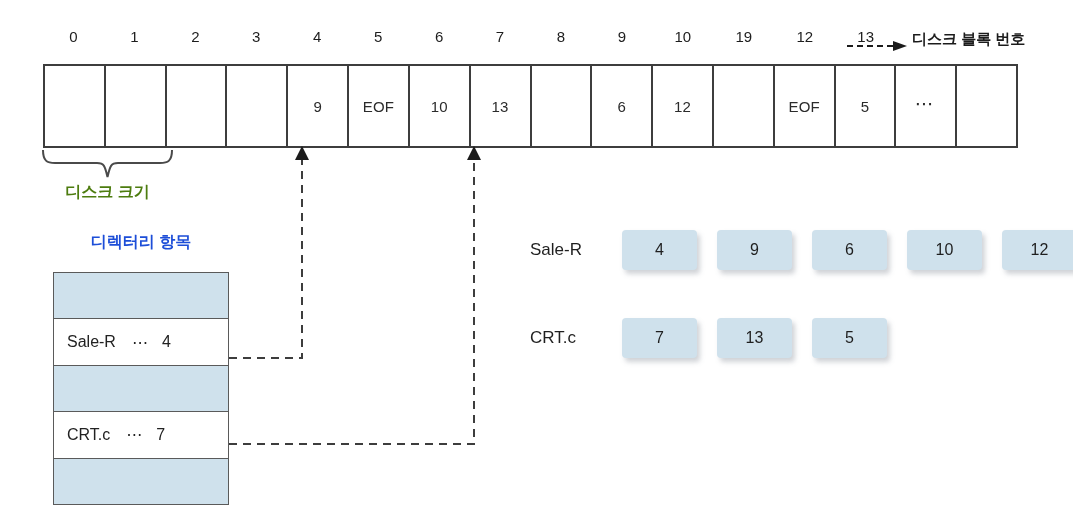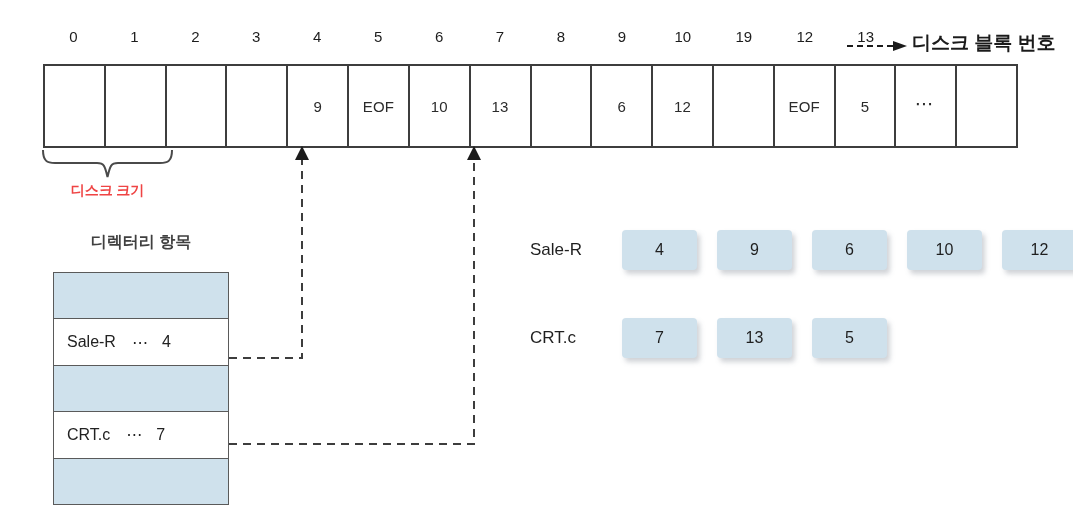--- a/index.html
+++ b/index.html
@@ -17,31 +17,31 @@
   .fat-cell:last-child{border-right:none;}
   .fat-cell.dots{font-size:19px;letter-spacing:3px;padding-bottom:6px;}
 
   
   #fat-index{position:absolute;left:43px;top:28px;width:975px;height:24px;display:flex;}
   .idx{flex:1 1 0;text-align:center;font-size:15px;color:#1d1d1d;}
   .idx.blank{visibility:hidden;}
 
   
   #blocknum-arrow{position:absolute;left:847px;top:41px;width:60px;height:10px;}
-  #blocknum-label{position:absolute;left:912px;top:30px;font-size:19px;
+  #blocknum-label{position:absolute;left:912px;top:30px;font-size:15px;
                   font-weight:bold;color:#1b1b1b;white-space:nowrap;}
 
   
   #brace{position:absolute;left:41px;top:149px;width:133px;height:30px;}
   #disksize-label{position:absolute;left:41px;top:182px;width:133px;text-align:center;
-                  font-size:14px;font-weight:bold;color:#ef4444;white-space:nowrap;font-family:Liberation Serif, serif;}
+                  font-size:16px;font-weight:bold;color:#4d7c0f;white-space:nowrap;}
 
   
   #dir-heading{position:absolute;left:53px;top:232px;width:176px;text-align:center;
-               font-size:16px;font-weight:bold;color:#404040;white-space:nowrap;}
+               font-size:16px;font-weight:bold;color:#1d4ed8;white-space:nowrap;}
 
   
   #dir-table{position:absolute;left:53px;top:272px;width:176px;height:233px;
              border:1px solid #5a5a5a;box-sizing:border-box;
              display:flex;flex-direction:column;background:#fff;}
   .dir-row{flex:1 1 0;border-bottom:1px solid #5a5a5a;box-sizing:border-box;
            display:flex;align-items:center;position:relative;}
   .dir-row:last-child{border-bottom:none;}
   .dir-row.filled{background:#cfe1ec;}
   .dir-name{font-size:16px;color:#222;margin-left:13px;}

